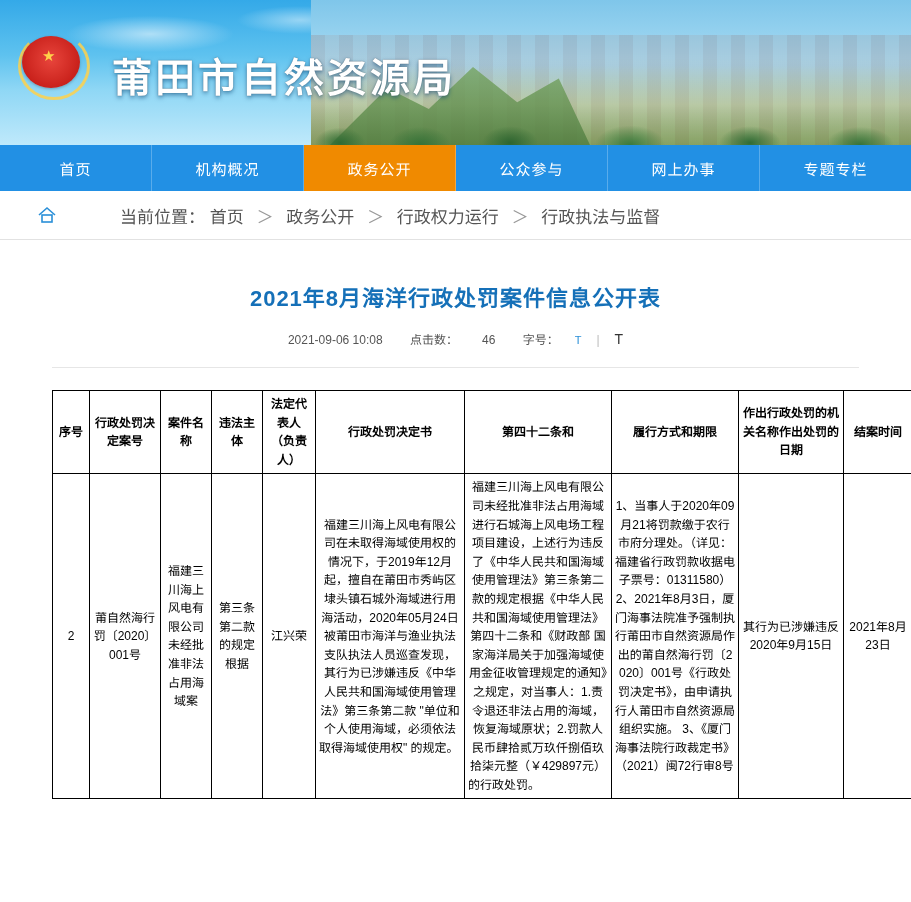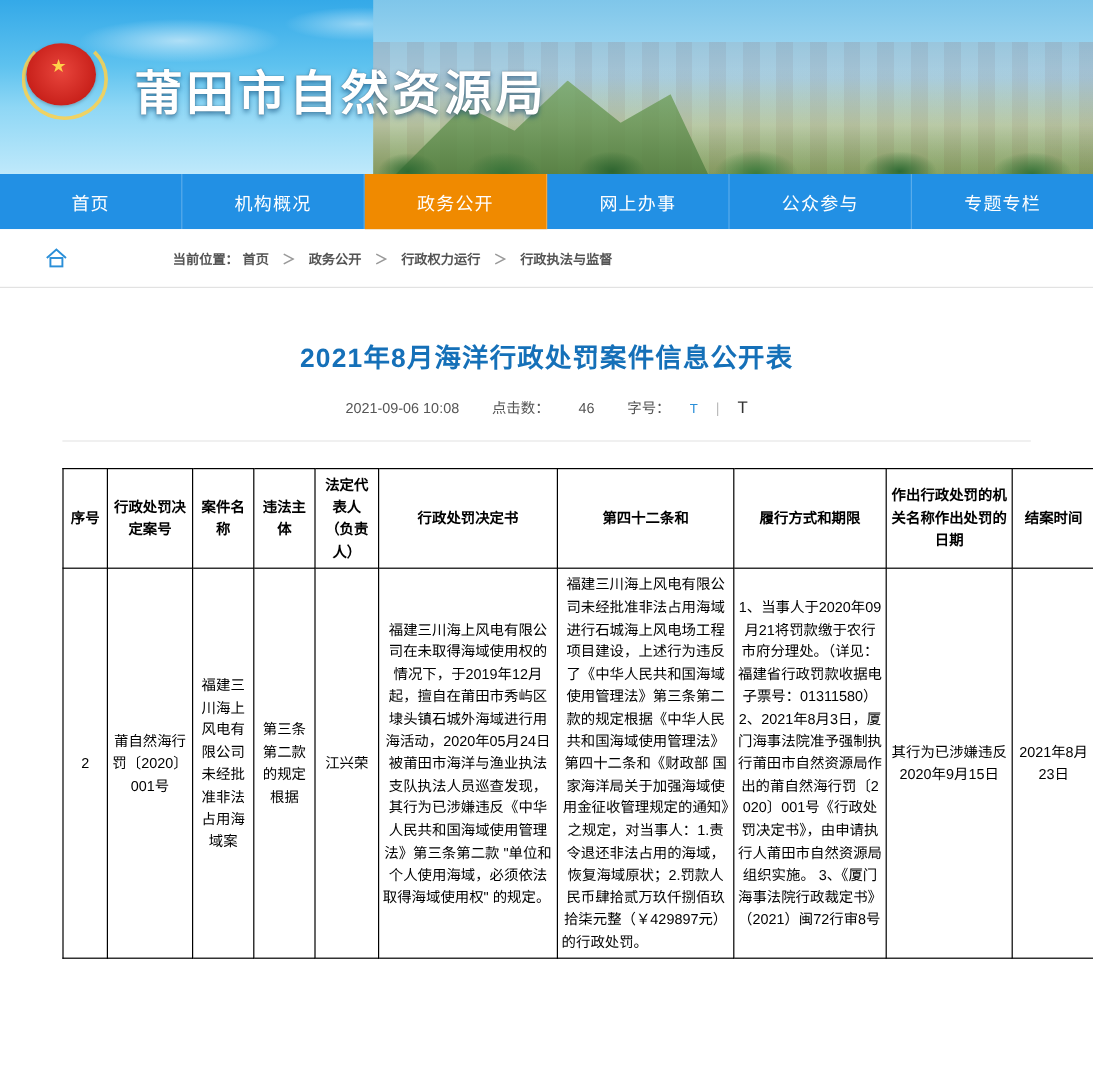--- a/index.html
+++ b/index.html
@@ -98,21 +98,21 @@
   .crumbwrap{
     height:48px;display:flex;align-items:center;
     border-bottom:1px solid #e2e2e2;
     background:#ffffff;
   }
   .crumbwrap .home-icon{
     margin-left:36px;width:22px;height:22px;position:relative;color:#1f7fd0;
   }
   .crumbwrap .home-icon svg{display:block;}
   .crumb{
-    margin-left:86px;font-size:11px;color:#555;font-weight:bold;
+    margin-left:62px;font-size:17px;color:#555;
   }
   .crumb .sep{margin:0 8px;color:#999;}
   .crumb a{color:#555;text-decoration:none;}
 
   
   .article{padding:0 52px;margin-top:20px;}
   .title{
     text-align:center;color:#1570b8;font-size:22px;font-weight:700;
     margin:40px 0 0;letter-spacing:1px;
   }
@@ -170,22 +170,22 @@
       <div class="disc"></div>
       <div class="star">★</div>
     </div>
     <h1>莆田市自然资源局</h1>
   </div>
 
   <div class="nav">
     <div class="item">首页</div>
     <div class="item">机构概况</div>
     <div class="item active">政务公开</div>
+    <div class="item">公众参与</div>
     <div class="item">网上办事</div>
-    <div class="item">公众参与</div>
     <div class="item">专题专栏</div>
   </div>
 
   <div class="crumbwrap">
     <div class="home-icon">
       <svg width="22" height="22" viewBox="0 0 22 22" aria-hidden="true">
         <path d="M3 11 L11 4 L19 11" fill="none" stroke="#2a8fd8" stroke-width="1.6"></path>
         <rect x="6" y="11" width="10" height="7" fill="none" stroke="#2a8fd8" stroke-width="1.6"></rect>
       </svg>
     </div>

